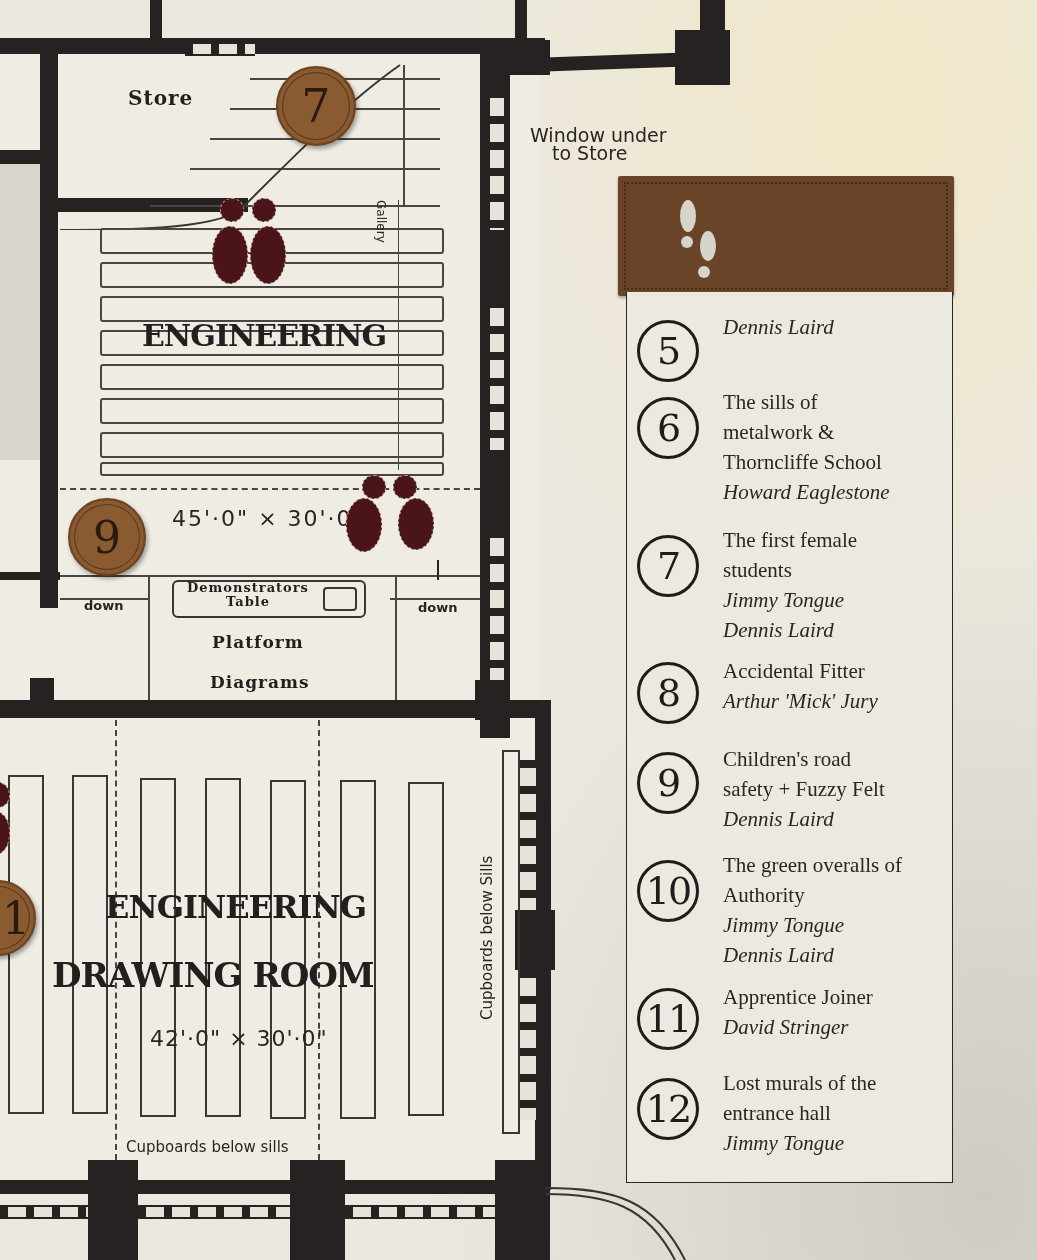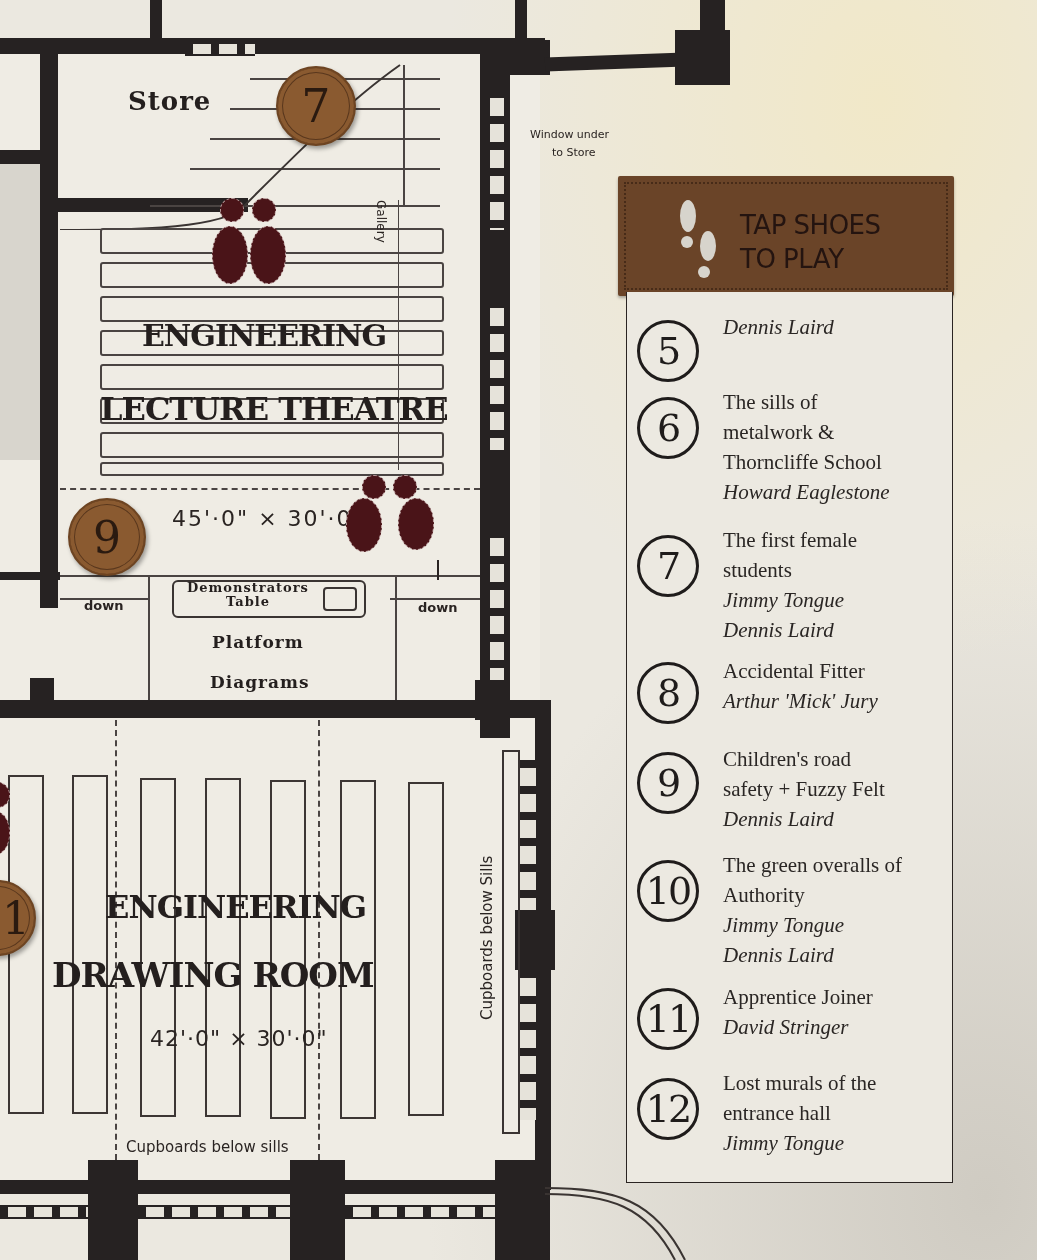--- a/index.html
+++ b/index.html
@@ -82,45 +82,44 @@
     <div class="bench" style="left:100px;top:262px;width:340px;height:22px;"></div>
     <div class="bench" style="left:100px;top:296px;width:340px;height:22px;"></div>
     <div class="bench" style="left:100px;top:330px;width:340px;height:22px;"></div>
     <div class="bench" style="left:100px;top:364px;width:340px;height:22px;"></div>
     <div class="bench" style="left:100px;top:398px;width:340px;height:22px;"></div>
     <div class="bench" style="left:100px;top:432px;width:340px;height:22px;"></div>
     <div class="bench" style="left:100px;top:462px;width:340px;height:10px;"></div>
     <div class="dash" style="left:60px;top:488px;width:420px;"></div>
     <div class="vdash" style="left:398px;top:200px;height:270px;border-left-style:solid;border-left-width:1px;"></div>
 
-    <div class="label-deco" style="left:128px;top:86px;font-size:26px;font-weight:bold;">Store</div>
+    <div class="label-deco" style="left:128px;top:86px;font-size:20px;font-weight:bold;">Store</div>
     <div class="hand" style="left:388px;top:200px;font-size:12px;transform:rotate(90deg);transform-origin:left top;">Gallery</div>
 
     <div class="label-deco" style="left:142px;top:318px;font-size:30px;text-transform:uppercase;letter-spacing:-1px;">Engineering</div>
-    <div class="label-deco" style="left:100px;top:390px;font-size:32px;text-transform:uppercase;letter-spacing:-1px;">Lecture Theatre</div>
     <div class="hand" style="left:172px;top:506px;font-size:22px;letter-spacing:2px;">45'·0" × 30'·0"</div>
 
     <div class="wall" style="left:0;top:572px;width:60px;height:8px;"></div>
     <div class="hline" style="left:60px;top:575px;width:420px;"></div>
     <div class="hline" style="left:60px;top:598px;width:90px;"></div>
     <div class="hline" style="left:390px;top:598px;width:90px;"></div>
     <div style="position:absolute;left:148px;top:575px;width:245px;height:125px;border:2px solid #4a4442;border-bottom:none;"></div>
     <div style="position:absolute;left:172px;top:580px;width:190px;height:34px;border:2px solid #3a3432;border-radius:6px;"></div>
     <div style="position:absolute;left:323px;top:587px;width:30px;height:20px;border:2px solid #3a3432;border-radius:4px;"></div>
     <div class="label-deco" style="left:183px;top:581px;font-size:13px;line-height:14px;text-align:center;width:130px;">
       <span style="display:block;">Demonstrators</span>
       <span style="display:block;">Table</span>
     </div>
     <div class="label-deco" style="left:212px;top:632px;font-size:17px;">Platform</div>
     <div class="label-deco" style="left:210px;top:672px;font-size:17px;">Diagrams</div>
     <div class="hand" style="left:84px;top:598px;font-size:13px;font-weight:bold;">down</div>
     <div class="hand" style="left:418px;top:600px;font-size:13px;font-weight:bold;">down</div>
     <div style="position:absolute;left:437px;top:560px;width:2px;height:20px;background:#2a2422;"></div>
 
-    <div class="hand" style="left:530px;top:126px;font-size:11px;line-height:18px;">
+    <div class="hand" style="left:530px;top:126px;font-size:19px;line-height:18px;">
       <span style="display:block;">Window under</span>
       <span style="display:block;padding-left:22px;">to Store</span>
     </div>
 
     <div class="wall" style="left:0;top:700px;width:545px;height:18px;"></div>
     <div class="wall" style="left:30px;top:678px;width:24px;height:24px;"></div>
     <div class="wall" style="left:475px;top:680px;width:35px;height:40px;"></div>
     <div class="wall" style="left:535px;top:700px;width:16px;height:490px;"></div>
     <div class="window" style="left:518px;top:760px;width:16px;height:150px;"></div>
     <div class="window" style="left:518px;top:970px;width:16px;height:150px;"></div>
@@ -178,24 +177,20 @@
   </div>
 
   <div class="legend">
     <div class="tag">
       <svg class="tag-icon" viewBox="0 0 50 88">
         <ellipse cx="14" cy="22" rx="8" ry="16" fill="#d7d4cc"></ellipse>
         <ellipse cx="13" cy="48" rx="6" ry="6" fill="#d7d4cc"></ellipse>
         <ellipse cx="34" cy="52" rx="8" ry="15" fill="#d7d4cc"></ellipse>
         <ellipse cx="30" cy="78" rx="6" ry="6" fill="#d7d4cc"></ellipse>
       </svg>
-      <div class="tag-title">
-        <span style="display:block;">TAP SHOES</span>
-        <span style="display:block;">TO PLAY</span>
-      </div>
     </div>
 
     <div class="card">
 
       <div class="entry" style="top:20px;">
         <div class="num" style="top:8px;">5</div>
         <div class="txt" style="top:0;">
           <span class="p">Dennis Laird</span>
         </div>
       </div>

